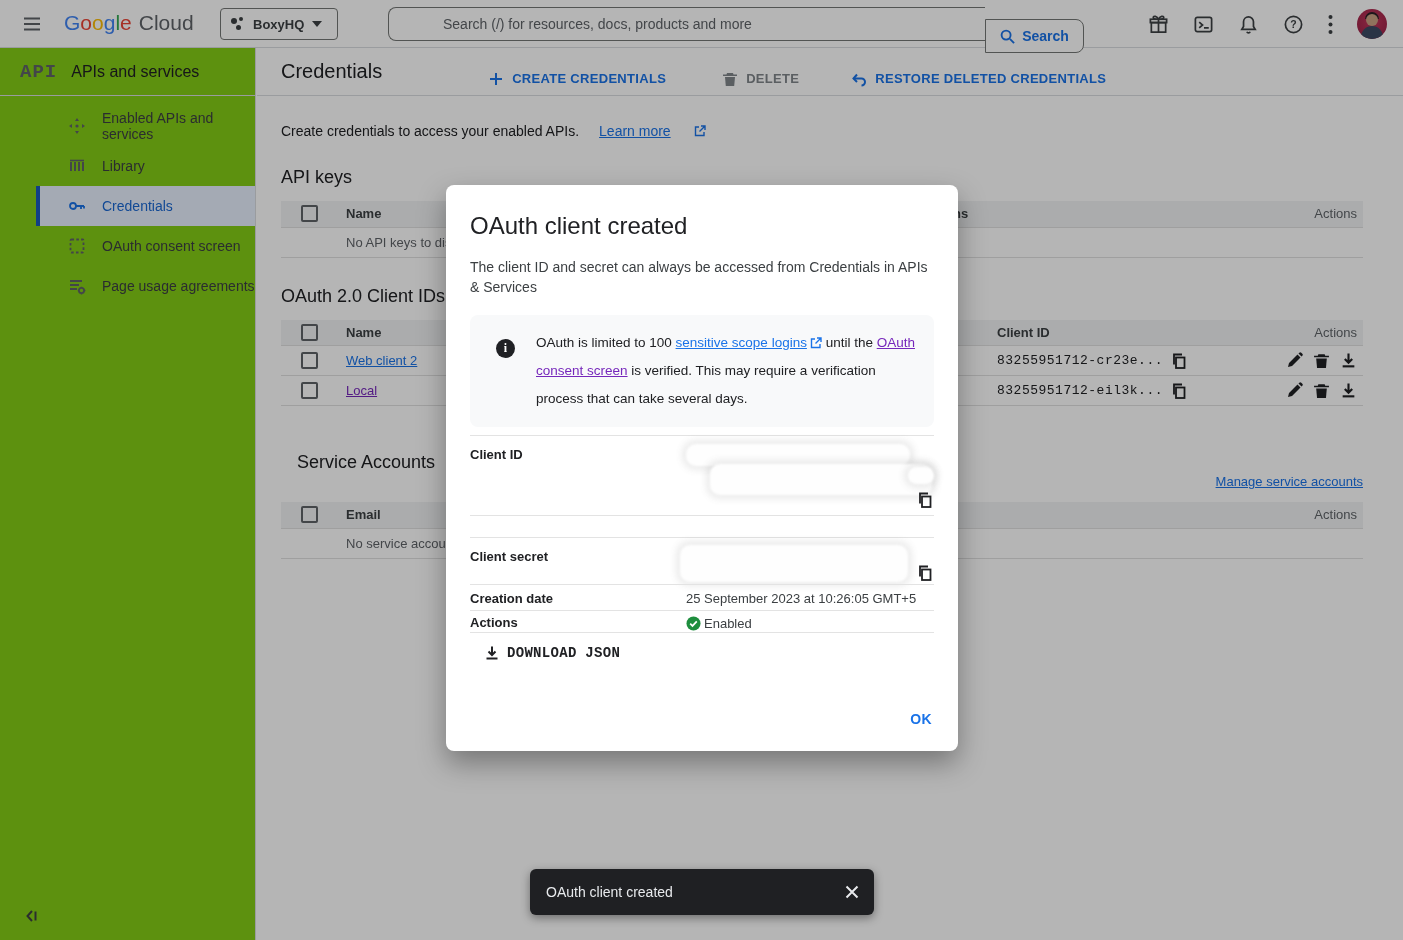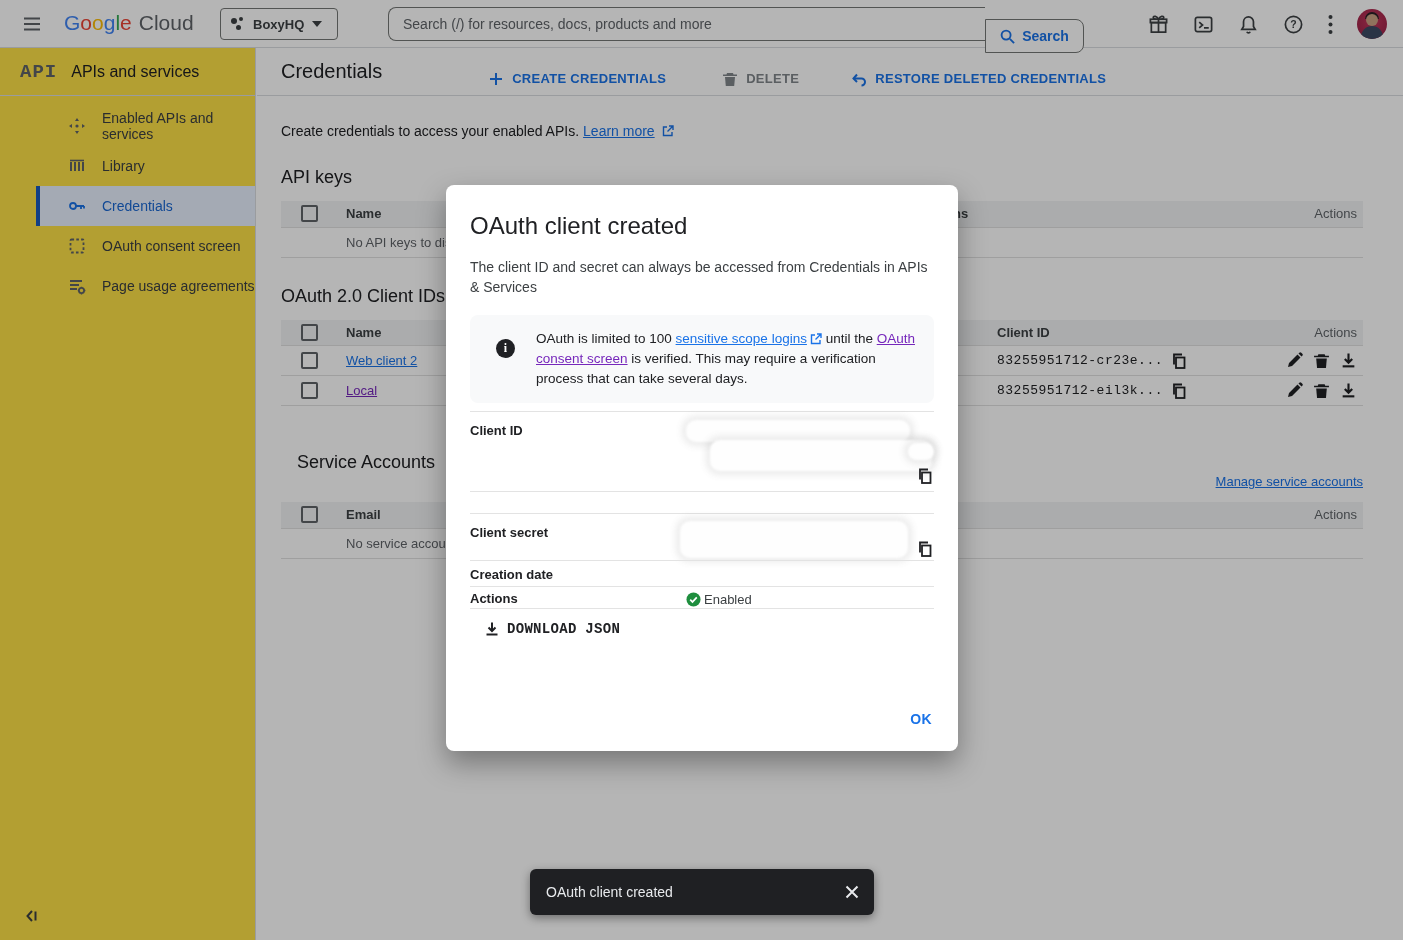--- a/index.html
+++ b/index.html
@@ -15,33 +15,33 @@
   .g-blue{color:#4285f4} .g-red{color:#ea4335} .g-yellow{color:#fbbc05} .g-green{color:#34a853}
   .brand .cloud { color:#5f6368; margin-left:7px; font-weight:400; }
   .project-chip { position:absolute; left:220px; top:8px; height:32px; min-width:118px; border:1px solid #747775; border-radius:4px; background:#fff; display:flex; align-items:center; padding:0 10px; gap:8px; cursor:pointer; }
   .project-chip .plabel { font-size:13px; color:#3c4043; font-weight:700; }
   .proj-ico { width:14px; height:14px; position:relative; }
   .proj-ico i { position:absolute; background:#3c4043; border-radius:50%; }
   .proj-ico i:nth-child(1){width:6px;height:6px;left:0;top:1px}
   .proj-ico i:nth-child(2){width:4px;height:4px;left:8px;top:0}
   .proj-ico i:nth-child(3){width:5px;height:5px;left:5px;top:8px}
   .searchbox { position:absolute; left:388px; top:7px; width:597px; height:34px; border:1px solid #747775; border-right:none; border-radius:8px 0 0 8px; background:#fff; display:flex; align-items:center; padding:0 14px; }
-  .searchbox input { border:none; outline:none; background:transparent; width:100%; font-size:14px; color:#c2410c; font-family:"Liberation Sans",sans-serif; }
+  .searchbox input { border:none; outline:none; background:transparent; width:100%; font-size:14px; color:#c2410c; font-family:"Liberation Sans",sans-serif;margin-left:40px; }
   .searchbox input::placeholder { color:#5f6368; opacity:1; }
   .searchbtn { position:absolute; left:985px; top:19px; width:99px; height:34px; border:1px solid #747775; border-radius:0 8px 8px 0; background:#fff; display:flex; align-items:center; justify-content:center; gap:7px; color:#1a73e8; font-size:14px; font-weight:700; cursor:pointer; }
   .tb-icons { position:absolute; right:16px; top:0; height:48px; display:flex; align-items:center; gap:24px; }
   .tb-ic { width:21px; height:21px; color:#3c4043; cursor:pointer; }
   .tb-ic.small { width:5px; }
   .avatar { width:30px; height:30px; border-radius:50%; overflow:hidden; position:relative; background:radial-gradient(circle at 50% 40%, #c2375c 0%, #9e2348 80%); cursor:pointer; }
   .avatar .head { position:absolute; left:9px; top:5px; width:12px; height:12px; border-radius:50%; background:#caa183; }
   .avatar .hair { position:absolute; left:8px; top:3px; width:14px; height:7px; border-radius:7px 7px 0 0; background:#2a2026; }
   .avatar .body { position:absolute; left:4px; top:17px; width:22px; height:14px; border-radius:11px 11px 0 0; background:#3c4a63; }
 
   
-  .sidebar { position:absolute; left:0; top:48px; width:256px; height:892px; background:#fde047; border-right:1px solid #dadce0; z-index:1; }
+  .sidebar { position:absolute; left:0; top:48px; width:256px; height:892px; background:#84cc16; border-right:1px solid #dadce0; z-index:1; }
   .sb-head { height:48px; display:flex; align-items:center; gap:14px; padding-left:20px; border-bottom:1px solid #dadce0; }
   .sb-logo { font-family:"Liberation Mono", monospace; font-weight:700; font-size:19px; letter-spacing:1px; color:#5f6368; }
   .sb-title { font-size:16px; color:#202124; }
   .sb-nav { padding-top:10px;margin-left:36px; }
   .sb-item { position:relative; height:40px; display:flex; align-items:center; gap:16px; padding-left:32px; font-size:14px; color:#3c4043; cursor:pointer; }
   .sb-item .sb-ic { width:18px; height:18px; color:#5f6368; flex:0 0 auto; }
   .sb-item.selected { background:#e8f0fe; color:#1967d2; }
   .sb-item.selected .sb-ic { color:#1a73e8; }
   .sb-item.selected::before { content:""; position:absolute; left:0; top:0; bottom:0; width:4px; background:#185abc; }
   .collapse-btn { position:absolute; left:24px; bottom:16px; width:16px; height:16px; color:#3c4043; cursor:pointer; }
@@ -49,21 +49,21 @@
   
   .content { position:absolute; left:257px; top:48px; width:1146px; height:892px; background:#fff; }
   .page-head { height:48px; display:flex; align-items:center; border-bottom:1px solid #dadce0; padding-left:24px; }
   .page-title { font-size:20px; color:#202124; }
   .ph-btn { display:flex; align-items:center; gap:8px; font-size:13px; font-weight:700; letter-spacing:.3px; color:#1a73e8; cursor:pointer; background:none; border:none; font-family:"Liberation Sans",sans-serif;margin-top:14px; }
   .ph-btn .bic { width:16px; height:16px; }
   .ph-btn.disabled { color:#80868b; cursor:default; }
   .ph-btn.create { margin-left:106px; }
   .ph-btn.del { margin-left:56px; }
   .ph-btn.restore { margin-left:52px; }
-  .intro { margin:27px 0 0 24px; font-size:14px; color:#202124; display:flex; align-items:center; gap:4px; }
+  .intro { margin:27px 0 0 24px; font-size:14px; color:#202124; display:flex; align-items:center; gap:20px; }
   a.lnk { color:#1a73e8; text-decoration:underline; cursor:pointer; }
   a.lnk-visited { color:#7627bb; text-decoration:underline; cursor:pointer; }
   .ext-ic { display:inline-block; width:12px; height:12px; color:#1a73e8; margin-left:3px; vertical-align:-1px; }
   .section-title { margin:28px 0 0 24px; font-size:18px; font-weight:400; color:#202124; }
   .sa-row { display:flex; align-items:flex-end; justify-content:space-between; margin:30px 40px 0 24px; }
   .sa-row .section-title { margin:16px; }
   .manage-link { font-size:13px; }
 
   table.gtable { width:calc(100% - 64px); margin:13px 40px 0 24px; border-collapse:collapse; table-layout:fixed; }
   .gtable th { background:#f1f3f4; height:26px; font-size:13px; font-weight:700; color:#3c4043; text-align:left; padding:0; border-bottom:1px solid #e0e0e0; }
@@ -80,21 +80,21 @@
 
   
   .scrim { position:absolute; inset:0; background:rgba(0,0,0,.29); z-index:10; }
 
   
   .dialog { position:absolute; left:446px; top:185px; width:512px; height:566px; background:#fff; border-radius:8px; box-shadow:0 12px 28px rgba(0,0,0,.35); z-index:20; padding:0 24px; }
   .dlg-title { margin-top:27px; font-size:24px; font-weight:400; color:#202124; }
   .dlg-sub { margin-top:17px; font-size:14px; line-height:20px; color:#3c4043; }
   .notice { margin-top:18px; background:#f8f9fa; border-radius:8px; padding:14px 16px 14px 26px; display:flex; gap:21px; }
   .info-ic { flex:0 0 auto; width:19px; height:19px; border-radius:50%; background:#202124; color:#fff; font-size:12px; font-weight:700; display:flex; align-items:center; justify-content:center; margin-top:10px; font-family:"Liberation Serif",serif; }
-  .notice-text { font-size:13.5px; line-height:20px; color:#202124; max-width:382px; }
+  .notice-text { font-size:13.5px; line-height:28px; color:#202124; max-width:382px; }
   .notice-text .ext-ic { vertical-align:-2px; }
   .fields { margin-top:8px; }
   .frow { display:flex; border-top:1px solid #e3e3e3; position:relative; }
   .frow .flabel { width:216px; font-size:13px; font-weight:700; color:#202124; padding-top:11px; }
   .frow .fvalue { flex:1; position:relative; font-size:13px; color:#3c4043; }
   .row-clientid { height:80px; }
   .row-spacer { height:22px; }
   .row-secret { height:47px; }
   .row-date { height:26px; }
   .row-date .fvalue { padding-top:6px; }
@@ -479,20 +479,21 @@
           <span class="copy-ic copy-abs" style="right:1px;top:27px">
             <svg viewBox="0 0 16 16" fill="none" stroke="currentColor" stroke-width="1.8">
                 <rect x="5" y="4.5" width="8.5" height="10.5"></rect>
                 <path d="M3 11.5V1.5h8"></path>
               </svg>
           </span>
         </span>
       </div>
       <div class="frow row-date">
         <span class="flabel" style="padding-top:6px">Creation date</span>
+        <span class="fvalue">25 September 2023 at 10:26:05 GMT+5</span>
       </div>
       <div class="frow row-status">
         <span class="flabel">Actions</span>
         <span class="fvalue status-val">
           <span class="check-ic">
             <svg viewBox="0 0 16 16">
                 <circle cx="8" cy="8" r="7.5" fill="#1e8e3e"></circle>
                 <path d="M4.5 8.2l2.4 2.4 4.6-4.8" fill="none" stroke="#fff" stroke-width="1.8"></path>
               </svg>
           </span>

